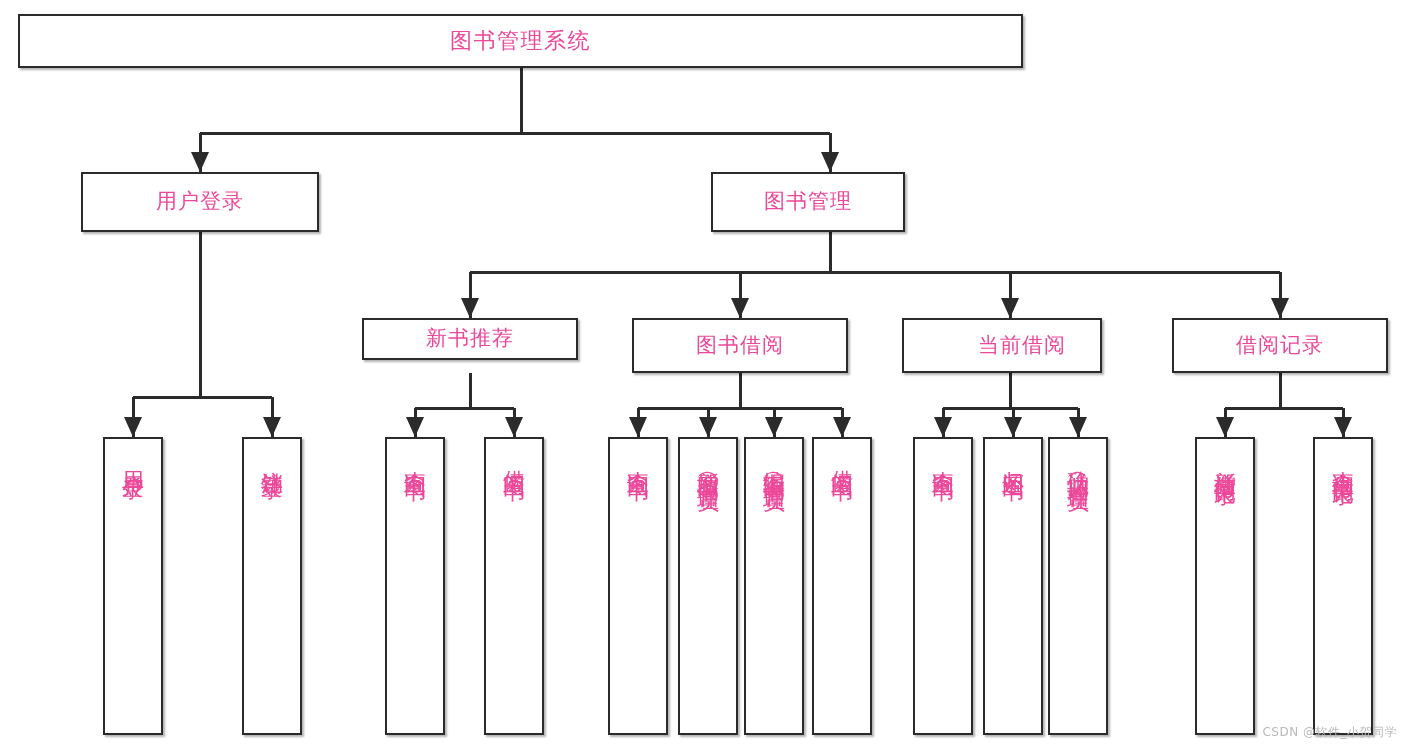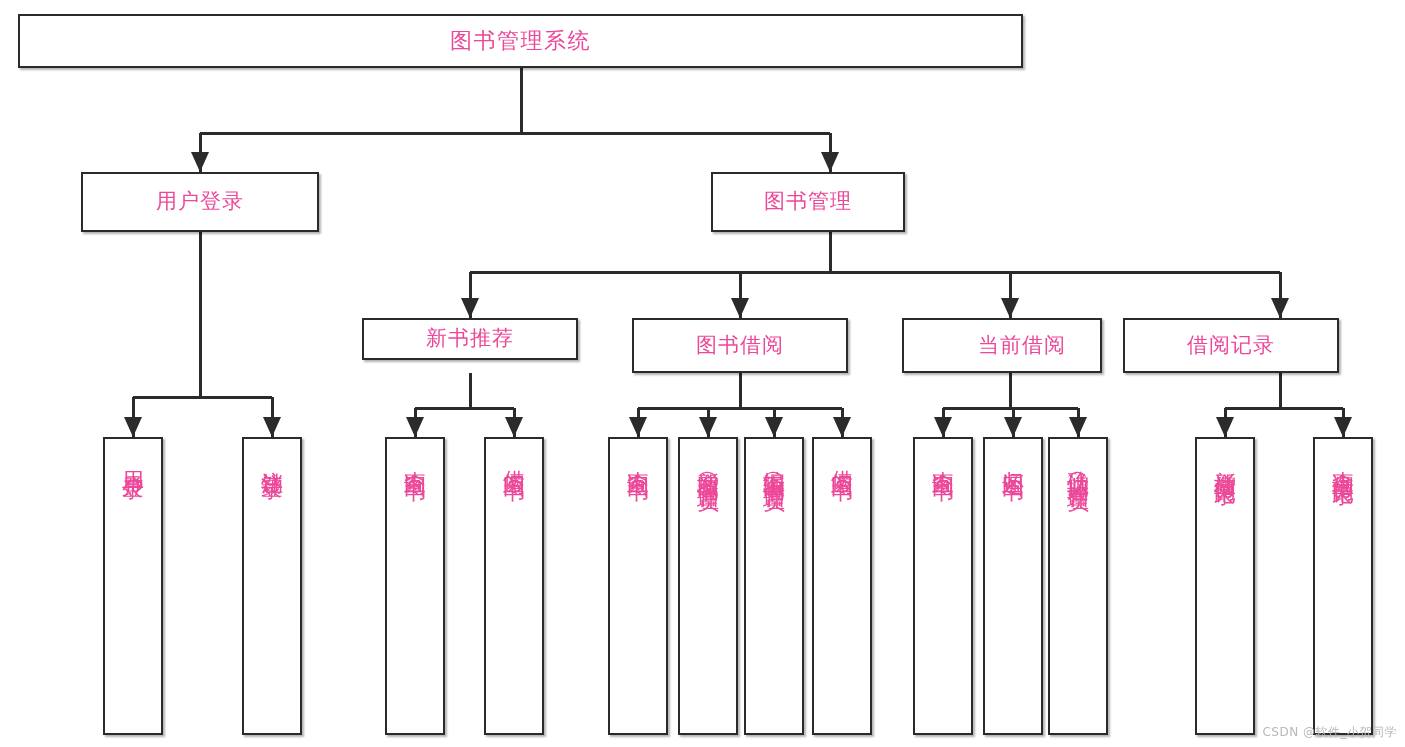--- a/index.html
+++ b/index.html
@@ -147,21 +147,21 @@
       </div>
       <div class="node node-h" style="left: 362px; top: 318px; width: 216px; height: 42px;">
         <span class="node-label">新书推荐</span>
       </div>
       <div class="node node-h" style="left: 632px; top: 318px; width: 216px; height: 55px;">
         <span class="node-label">图书借阅</span>
       </div>
       <div class="node node-h" style="left: 902px; top: 318px; width: 200px; height: 55px; padding-left: 40px;">
         <span class="node-label">当前借阅</span>
       </div>
-      <div class="node node-h" style="left: 1123px; top: 318px; width: 216px; height: 55px;">
+      <div class="node node-h" style="left: 1172px; top: 318px; width: 216px; height: 55px;">
         <span class="node-label">借阅记录</span>
       </div>
       <div class="node node-v" style="left: 103px; top: 437px; width: 60px; height: 298px;">
         <span class="node-label">用户登录</span>
       </div>
       <div class="node node-v" style="left: 242px; top: 437px; width: 60px; height: 298px;">
         <span class="node-label">注销登录</span>
       </div>
       <div class="node node-v" style="left: 385px; top: 437px; width: 60px; height: 298px;">
         <span class="node-label">查询图书</span>

